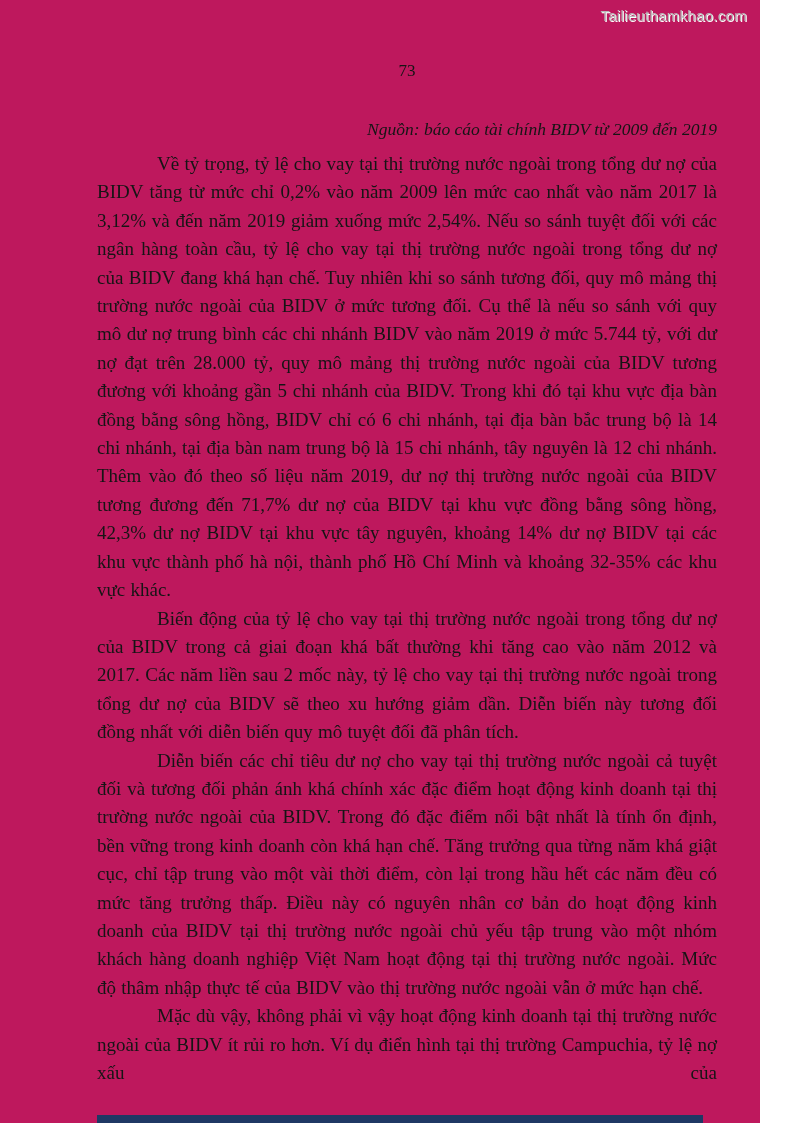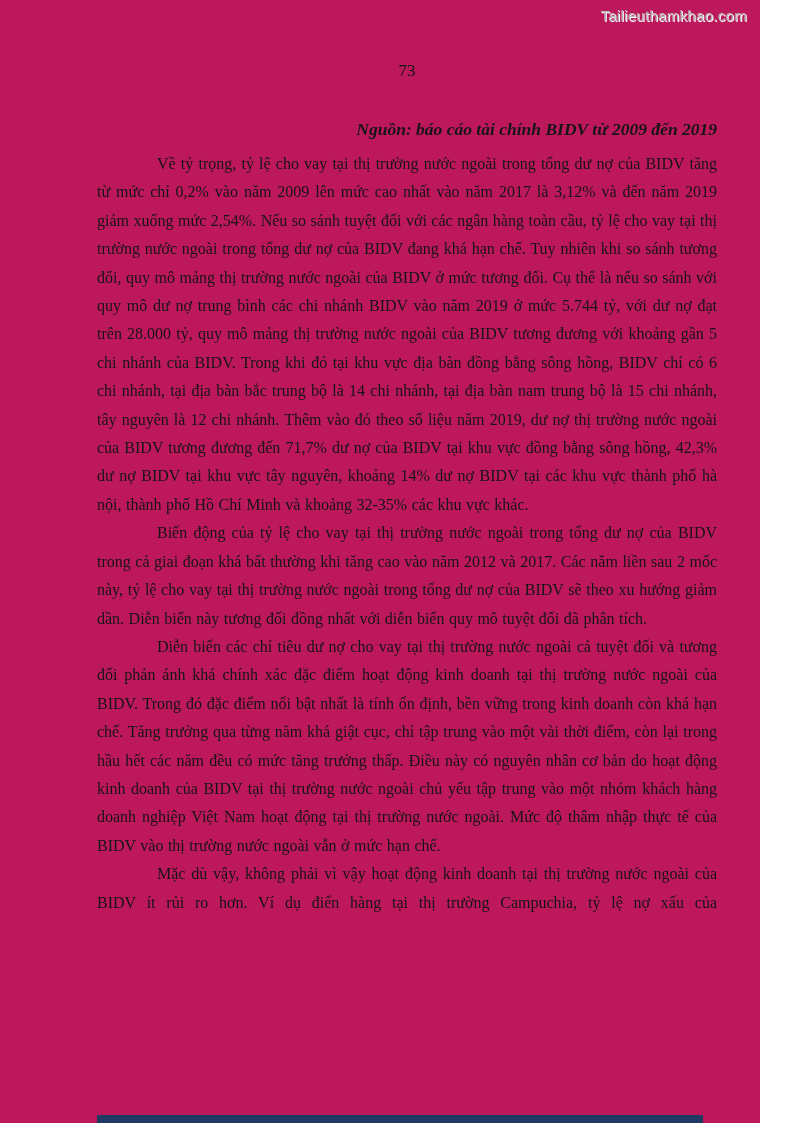--- a/index.html
+++ b/index.html
@@ -38,25 +38,24 @@
     text-align: center;
     font-size: 17px;
     line-height: 22px;
   }
   .source-caption {
     margin-top: 36px;
     text-align: right;
     font-style: italic;
     font-size: 17.5px;
     line-height: 22px;
-    font-weight: bold;
   }
   p.body-par {
     margin: 0;
-    font-size: 16px;
+    font-size: 19px;
     line-height: 28.4px;
     text-align: justify;
     text-indent: 60px;
     word-spacing: 0.5px;
   }
   p.first-par { margin-top: 10px; }
   p.par-gap   { }
   p.justify-last { text-align-last: justify; }
   .footer-bar {
     position: absolute;
@@ -79,19 +78,19 @@
     <div class="pagenum">73</div>
 
     <div class="source-caption">Nguồn: báo cáo tài chính BIDV từ 2009 đến 2019</div>
 
     <p class="body-par first-par">Về tỷ trọng, tỷ lệ cho vay tại thị trường nước ngoài trong tổng dư nợ của BIDV tăng từ mức chỉ 0,2% vào năm 2009 lên mức cao nhất vào năm 2017 là 3,12% và đến năm 2019 giảm xuống mức 2,54%. Nếu so sánh tuyệt đối với các ngân hàng toàn cầu, tỷ lệ cho vay tại thị trường nước ngoài trong tổng dư nợ của BIDV đang khá hạn chế. Tuy nhiên khi so sánh tương đối, quy mô mảng thị trường nước ngoài của BIDV ở mức tương đối. Cụ thể là nếu so sánh với quy mô dư nợ trung bình các chi nhánh BIDV vào năm 2019 ở mức 5.744 tỷ, với dư nợ đạt trên 28.000 tỷ, quy mô mảng thị trường nước ngoài của BIDV tương đương với khoảng gần 5 chi nhánh của BIDV. Trong khi đó tại khu vực địa bàn đồng bằng sông hồng, BIDV chỉ có 6 chi nhánh, tại địa bàn bắc trung bộ là 14 chi nhánh, tại địa bàn nam trung bộ là 15 chi nhánh, tây nguyên là 12 chi nhánh. Thêm vào đó theo số liệu năm 2019, dư nợ thị trường nước ngoài của BIDV tương đương đến 71,7% dư nợ của BIDV tại khu vực đồng bằng sông hồng, 42,3% dư nợ BIDV tại khu vực tây nguyên, khoảng 14% dư nợ BIDV tại các khu vực thành phố hà nội, thành phố Hồ Chí Minh và khoảng 32-35% các khu vực khác.</p>
 
     <p class="body-par">Biến động của tỷ lệ cho vay tại thị trường nước ngoài trong tổng dư nợ của BIDV trong cả giai đoạn khá bất thường khi tăng cao vào năm 2012 và 2017. Các năm liền sau 2 mốc này, tỷ lệ cho vay tại thị trường nước ngoài trong tổng dư nợ của BIDV sẽ theo xu hướng giảm dần. Diễn biến này tương đối đồng nhất với diễn biến quy mô tuyệt đối đã phân tích.</p>
 
     <p class="body-par par-gap">Diễn biến các chỉ tiêu dư nợ cho vay tại thị trường nước ngoài cả tuyệt đối và tương đối phản ánh khá chính xác đặc điểm hoạt động kinh doanh tại thị trường nước ngoài của BIDV. Trong đó đặc điểm nổi bật nhất là tính ổn định, bền vững trong kinh doanh còn khá hạn chế. Tăng trưởng qua từng năm khá giật cục, chỉ tập trung vào một vài thời điểm, còn lại trong hầu hết các năm đều có mức tăng trưởng thấp. Điều này có nguyên nhân cơ bản do hoạt động kinh doanh của BIDV tại thị trường nước ngoài chủ yếu tập trung vào một nhóm khách hàng doanh nghiệp Việt Nam hoạt động tại thị trường nước ngoài. Mức độ thâm nhập thực tế của BIDV vào thị trường nước ngoài vẫn ở mức hạn chế.</p>
 
-    <p class="body-par par-gap justify-last">Mặc dù vậy, không phải vì vậy hoạt động kinh doanh tại thị trường nước ngoài của BIDV ít rủi ro hơn. Ví dụ điển hàng tại thị trường Campuchia, tỷ lệ nợ xấu của</p>
+    <p class="body-par par-gap justify-last">Mặc dù vậy, không phải vì vậy hoạt động kinh doanh tại thị trường nước ngoài của BIDV ít rủi ro hơn. Ví dụ điển hình tại thị trường Campuchia, tỷ lệ nợ xấu của</p>
 
   </div>
 
   <div class="footer-bar"></div>
 
 </div>
 
 </body></html>

